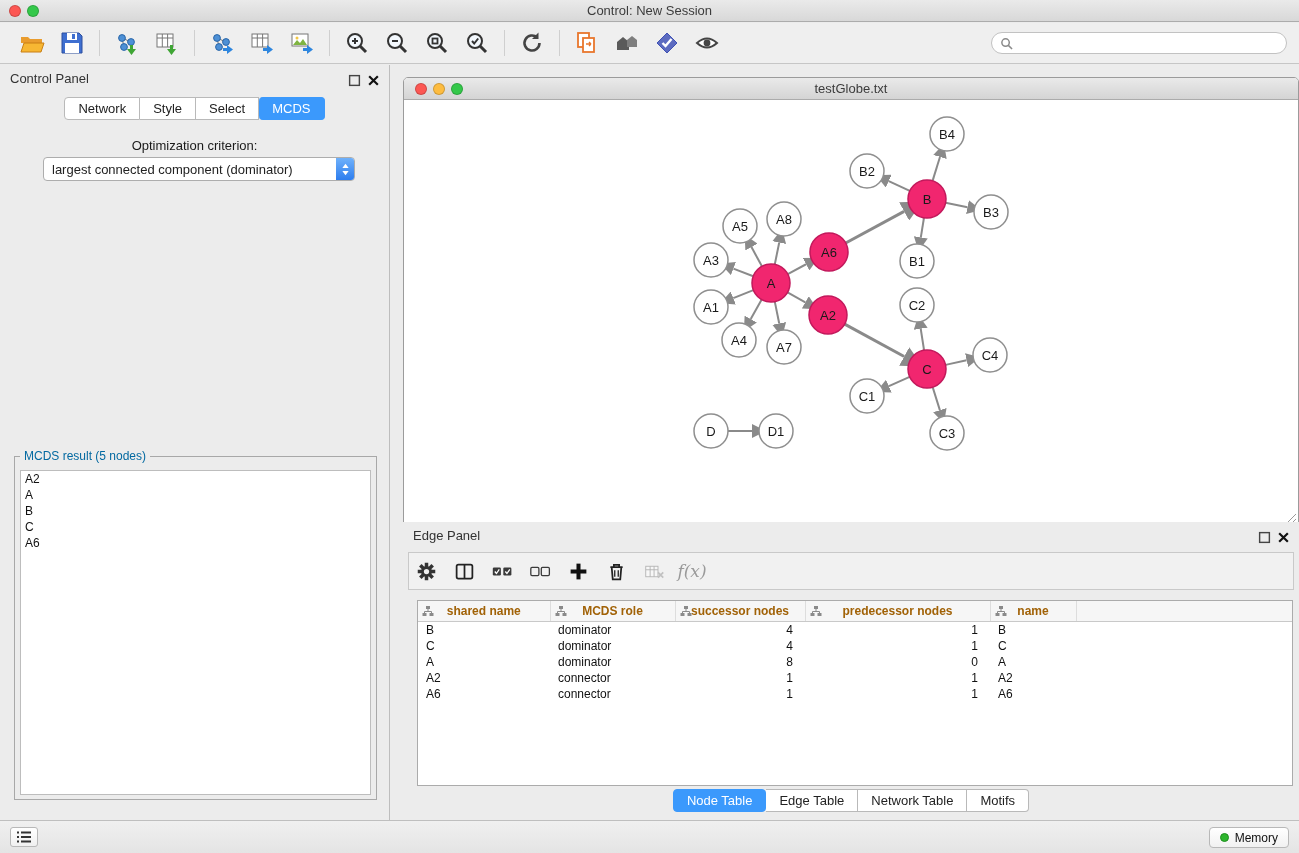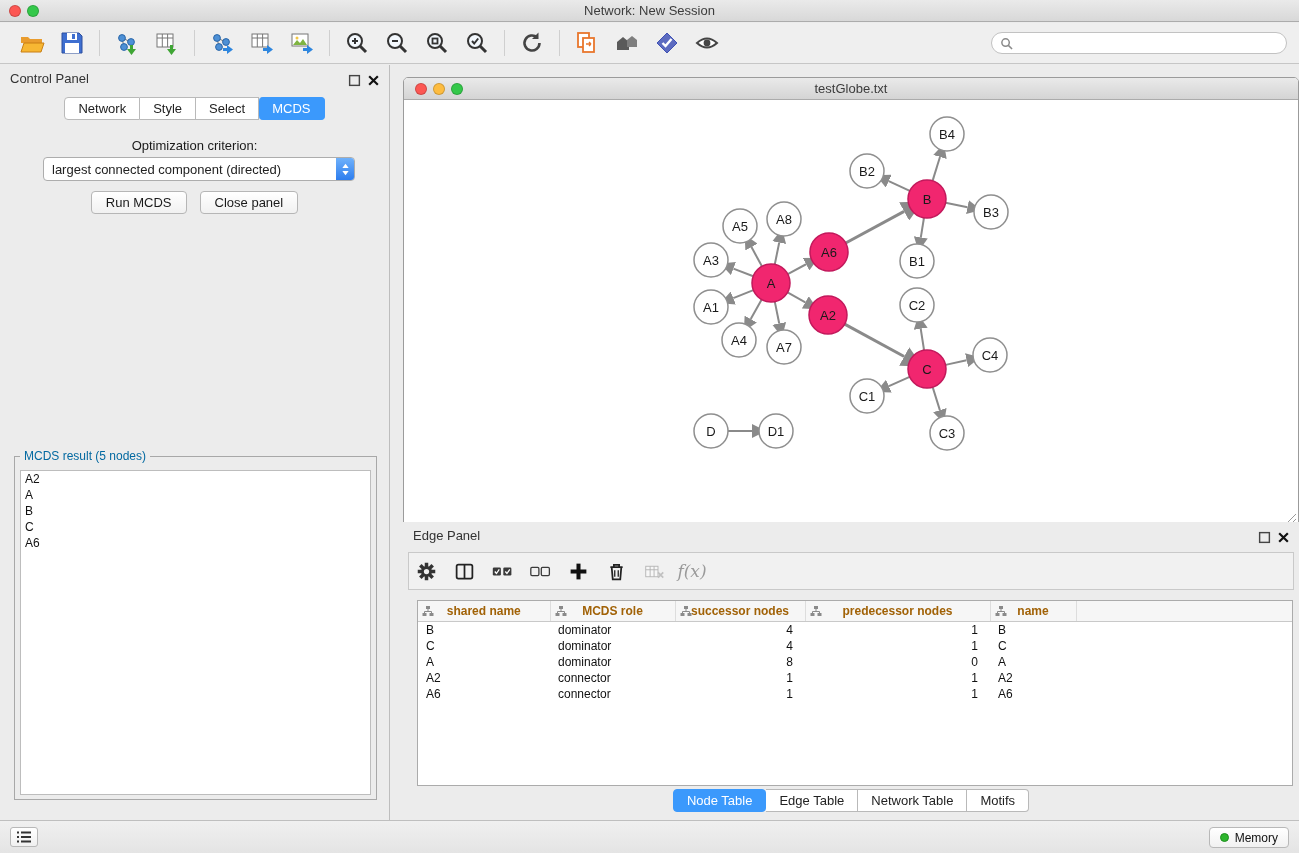--- a/index.html
+++ b/index.html
@@ -94,21 +94,21 @@
   .dot-green { width:9px; height:9px; border-radius:50%; background:#2DB52D; border:1px solid #1E8F1E; }
 </style>
 </head>
 <body>
 
 <div class="app">
 
   <div class="titlebar">
     <span class="tl red" style="left:9px"></span>
     <span class="tl green" style="left:27px"></span>
-    <span class="title">Network: New Session</span>
+    <span class="title">Control: New Session</span>
   </div>
 
   <div class="toolbar">
     <span class="tbtn">
       <svg viewBox="0 0 26 26">
           <path d="M2 7 h7 l2 2 h12 v4 H2 z" fill="#E99C2E"></path>
           <path d="M2 22 l3-9 h20 l-3 9 z" fill="#F7B733" stroke="#C97F15"></path>
         </svg>
     </span>
     <span class="tbtn">
@@ -252,31 +252,27 @@
         </svg>
     </span>
     <div class="seg-tabs cp-tabs">
         <div class="seg-tab">Network</div>
         <div class="seg-tab">Style</div>
         <div class="seg-tab">Select</div>
         <div class="seg-tab active">MCDS</div>
       </div>
     <div class="opt-label">Optimization criterion:</div>
     <div class="dropdown">
-      <span class="dd-text">largest connected component (directed)</span>
+      <span class="dd-text">largest connected component (dominator)</span>
       <span class="dd-stepper">
         <svg viewBox="0 0 10 16">
             <path d="M5 1.5 L8.5 6.2 H1.5 z" fill="#fff"></path>
             <path d="M5 14.5 L8.5 9.8 H1.5 z" fill="#fff"></path>
           </svg>
       </span>
-    </div>
-    <div class="btn-row">
-      <button class="mac-btn">Run MCDS</button>
-      <button class="mac-btn">Close panel</button>
     </div>
     <div class="groupbox">
       <span class="legend">MCDS result (5 nodes)</span>
       <div class="result-list">
           <div class="result-item">A2</div>
           <div class="result-item">A</div>
           <div class="result-item">B</div>
           <div class="result-item">C</div>
           <div class="result-item">A6</div>
         </div>

